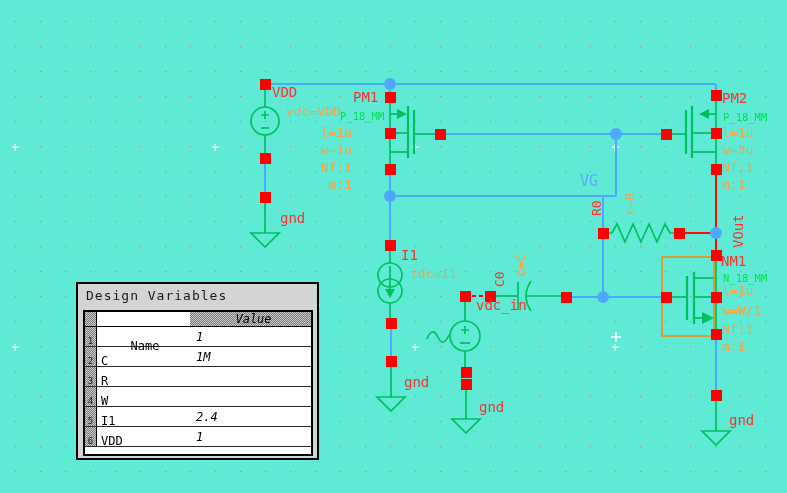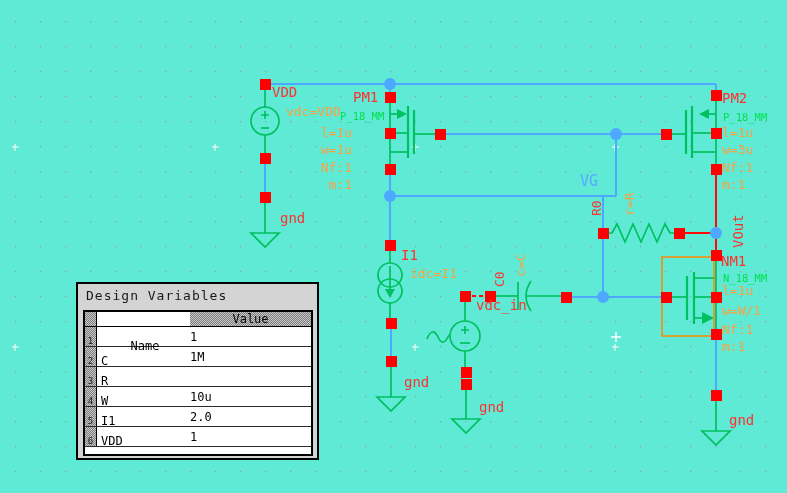--- a/index.html
+++ b/index.html
@@ -13,21 +13,21 @@
              background:#d4d4d4;border:2px solid #000;box-sizing:border-box;color:#111;}
   #dv-title{font-size:13px;padding:4px 0 3px 8px;letter-spacing:1px;color:#1a1a1a;}
   #dv-table{position:absolute;left:5px;top:26px;width:230px;height:146px;
             border:2px solid #000;box-sizing:border-box;background:#fff;overflow:hidden;}
   .dv-hrow{display:flex;height:14px;border-bottom:1px solid #000;}
   .dv-row{display:flex;height:19px;border-bottom:1px solid #2a2a2a;background:#fff;}
   .dv-num{width:12px;border-right:1px solid #000;font-size:9px;color:#222;
           display:flex;align-items:flex-end;justify-content:center;box-sizing:border-box;}
   .dv-name{width:93px;border-right:1px solid #000;font-size:12px;display:flex;
            align-items:center;padding-left:4px;box-sizing:border-box;color:#000;margin-top:34px;}
-  .dv-value{flex:1;font-size:12px;display:flex;align-items:center;padding-left:0;color:#000;}
+  .dv-value{flex:1;font-size:12px;display:flex;align-items:center;padding-left:6px;color:#000;font-style:italic;}
   .dv-h{font-size:12px;display:flex;align-items:center;justify-content:center;color:#000;}
   .dither{background-color:#c8c8c8;
     background-image:
       linear-gradient(45deg,#7d7d7d 25%,transparent 25%,transparent 75%,#7d7d7d 75%),
       linear-gradient(45deg,#7d7d7d 25%,transparent 25%,transparent 75%,#7d7d7d 75%);
     background-size:2px 2px;background-position:0 0,1px 1px;}
 </style>
 </head>
 <body>
 
@@ -859,26 +859,25 @@
       <div class="dv-name">R</div>
       <div class="dv-value">1M</div>
     </div>
     <div class="dv-row">
       <div class="dv-num dither">3</div>
       <div class="dv-name">W</div>
     </div>
     <div class="dv-row">
       <div class="dv-num dither">4</div>
       <div class="dv-name">I1</div>
-      <div class="dv-value">10u</div>
     </div>
     <div class="dv-row">
       <div class="dv-num dither">5</div>
       <div class="dv-name">VDD</div>
-      <div class="dv-value">2.0</div>
+      <div class="dv-value">2.4</div>
     </div>
     <div class="dv-row">
       <div class="dv-num dither">6</div>
       <div class="dv-name">Vin</div>
       <div class="dv-value">1</div>
     </div>
   </div>
 </div>
 
 </div>

